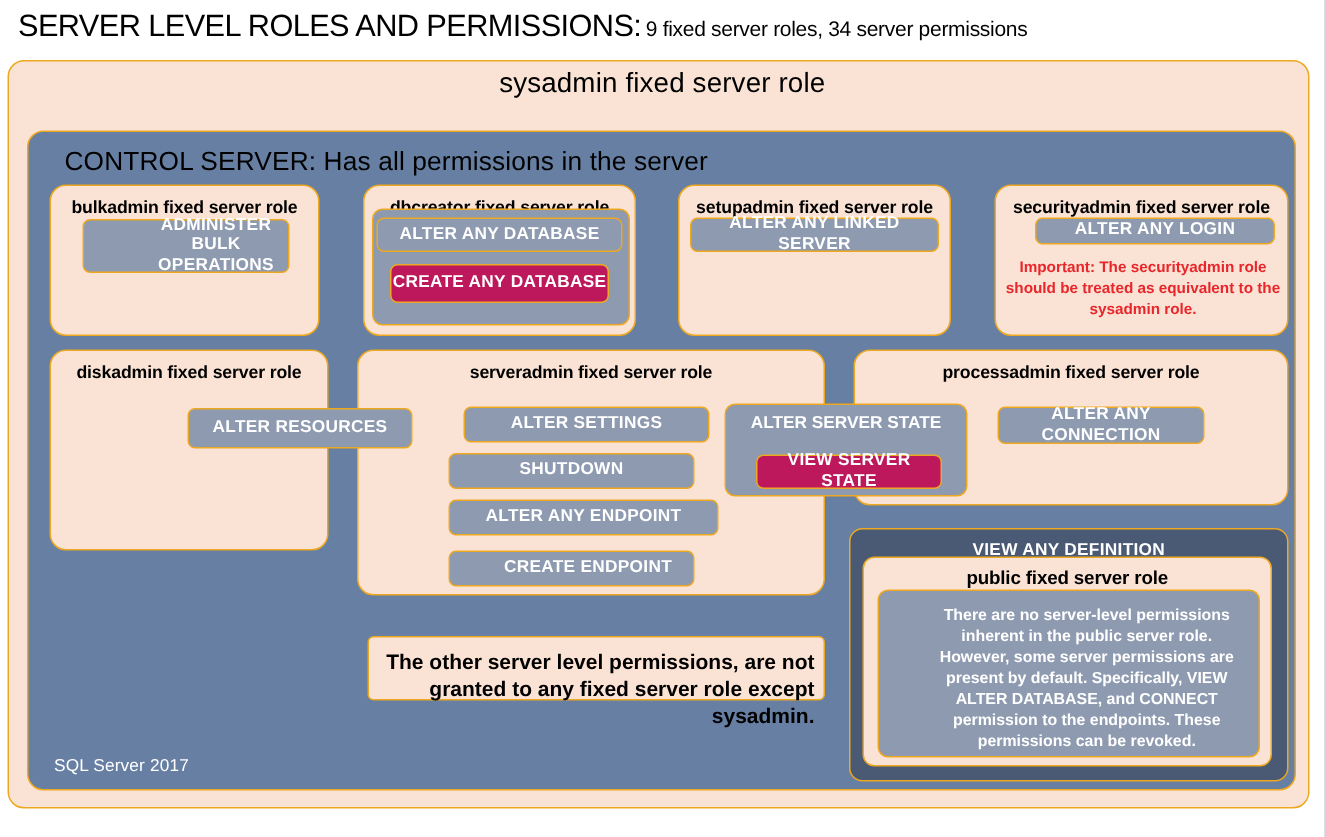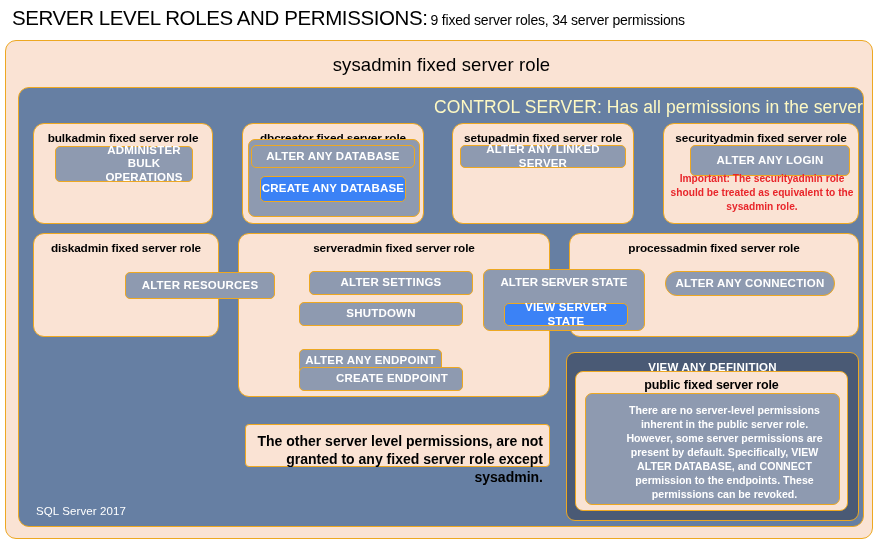--- a/index.html
+++ b/index.html
@@ -64,21 +64,21 @@
     font-weight: bold;
     font-size: 11.5px;
     letter-spacing: 0.2px;
     display: flex;
     align-items: center;
     justify-content: center;
     text-align: center;
     line-height: 1.18;
   }
   .perm.dark {
-    background: #3b82f6;
+    background: #be185d;
   }
   .role-title {
     position: absolute;
     left: 0;
     right: 0;
     text-align: center;
     color: #000000;
     font-weight: bold;
     font-size: 11.8px;
     letter-spacing: -0.1px;
@@ -103,22 +103,22 @@
     left: 18px;
     top: 87px;
     width: 846px;
     height: 440px;
   }
   #control-server-title {
     position: absolute;
     left: 0;
     right: 0;
     top: 9px;
-    text-align: right;
-    color: #fef9c3;
+    text-align: left;
+    color: #000000;
     font-size: 17.5px;
     font-weight: 400;
     letter-spacing: 0.1px;
     margin-left: 24px;
   }
   #sql-version-label {
     position: absolute;
     left: 17px;
     bottom: 9px;
     color: #ffffff;
@@ -136,58 +136,58 @@
   .rt1 { top: 7px; }
 
   #administer-bulk-operations { left: 55px; top: 146px; width: 138px; height: 36px; padding-left: 40px; }
   #alter-any-database  { left: 251px; top: 145px; width: 164px; height: 23px; }
   #create-any-database { left: 260px; top: 176px; width: 146px; height: 26px; }
   #dbcreator-inner-slate {
     left: 248px; top: 139px; width: 170px; height: 76px;
     background: #8e9ab0; border: 1.4px solid #eda822; border-radius: 7px;
   }
   #alter-any-linked-server { left: 460px; top: 145px; width: 166px; height: 23px; }
-  #alter-any-login { left: 690px; top: 145px; width: 160px; height: 31px; }
+  #alter-any-login { left: 690px; top: 145px; width: 160px; height: 18px; }
   #securityadmin-note {
     position: absolute;
     left: 668px; top: 172px; width: 188px;
     color: #e8262b;
     font-size: 10.2px;
     font-weight: bold;
     text-align: center;
     line-height: 1.35;
   }
 
   
-  #diskadmin-box    { left: 33px;  top: 233px; width: 186px; height: 104px; }
+  #diskadmin-box    { left: 33px;  top: 233px; width: 186px; height: 134px; }
   #serveradmin-box  { left: 238px; top: 233px; width: 312px; height: 164px; }
   #processadmin-box { left: 569px; top: 233px; width: 290px; height: 104px; }
 
   #alter-resources  { left: 125px; top: 272px; width: 150px; height: 27px; }
 
   #alter-settings      { left: 309px; top: 271px; width: 164px; height: 24px; }
   #shutdown            { left: 299px; top: 302px; width: 164px; height: 24px; }
-  #alter-any-endpoint  { left: 299px; top: 333px; width: 143px; height: 24px; margin-top: 16px; }
+  #alter-any-endpoint  { left: 299px; top: 333px; width: 180px; height: 24px; }
   #create-endpoint     { left: 299px; top: 367px; width: 164px; height: 24px; padding-left: 22px; }
 
   #alter-server-state-group {
     position: absolute;
     left: 483px; top: 269px; width: 162px; height: 62px;
     background: #8e9ab0; border: 1.4px solid #eda822; border-radius: 7px;
     box-sizing: border-box;
   }
   #alter-server-state-label {
     position: absolute;
     left: 0; right: 0; top: 6px;
     text-align: center;
     color: #ffffff; font-weight: bold; font-size: 11.5px;
   }
   #view-server-state { left: 504px; top: 303px; width: 124px; height: 23px; }
 
-  #alter-any-connection { left: 665px; top: 271px; width: 170px; height: 25px; border-radius: 12px; }
+  #alter-any-connection { left: 665px; top: 271px; width: 138px; height: 25px; }
 
   
   #other-permissions-note {
     left: 245px; top: 424px; width: 305px; height: 43px;
     border-radius: 4px;
     border: 1.8px solid #eda822;
   }
   #other-permissions-text {
     position: absolute;
     left: 6px; right: 6px; top: 8px;
@@ -240,21 +240,21 @@
   }
 </style>
 </head>
 <body>
 
 <div id="title-bar">
   <span id="title-strong">SERVER LEVEL ROLES AND PERMISSIONS:</span><span id="title-sub">9 fixed server roles, 34 server permissions</span>
 </div>
 
 <div class="peach" id="sysadmin-box"></div>
-<div class="role-title" id="sysadmin-title" style="top:54px;">sysadmin fixed server role</div>
+<div class="role-title" id="sysadmin-title" style="top:44px;">sysadmin fixed server role</div>
 
 <div class="slate" id="control-server-box">
   <div id="control-server-title">CONTROL SERVER: Has all permissions in the server</div>
   <div id="sql-version-label">SQL Server 2017</div>
 </div>
 
 <div class="peach" id="bulkadmin-box">
   <div class="role-title rt1">bulkadmin fixed server role</div>
 </div>
 

